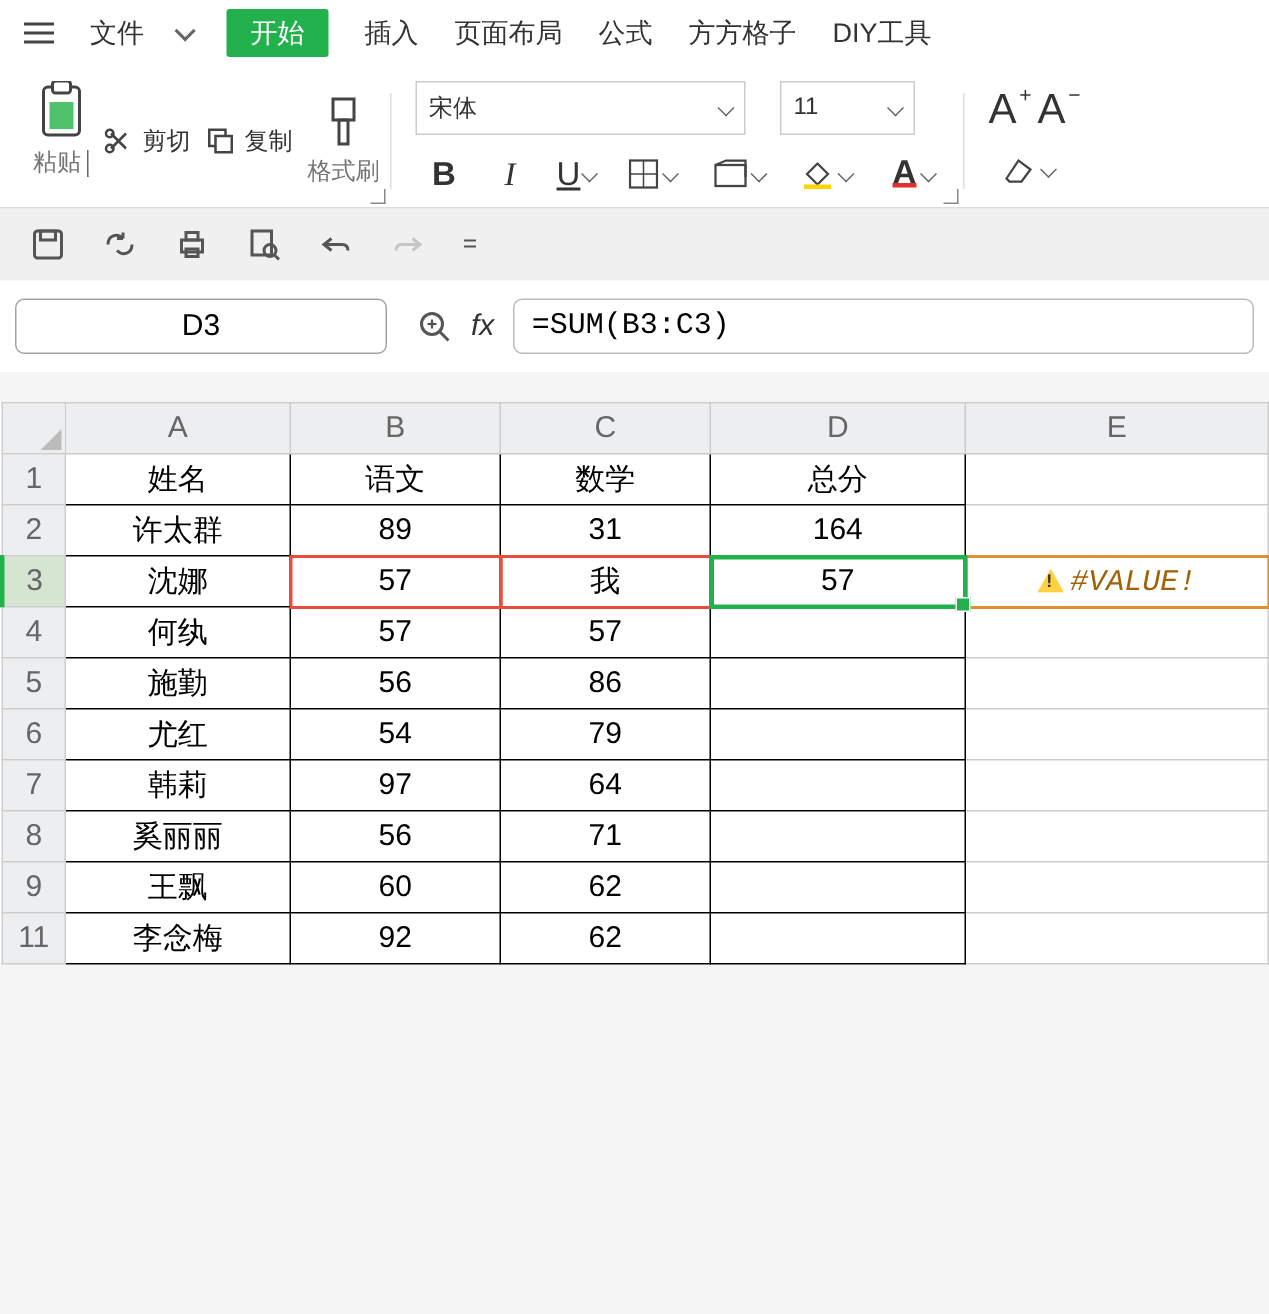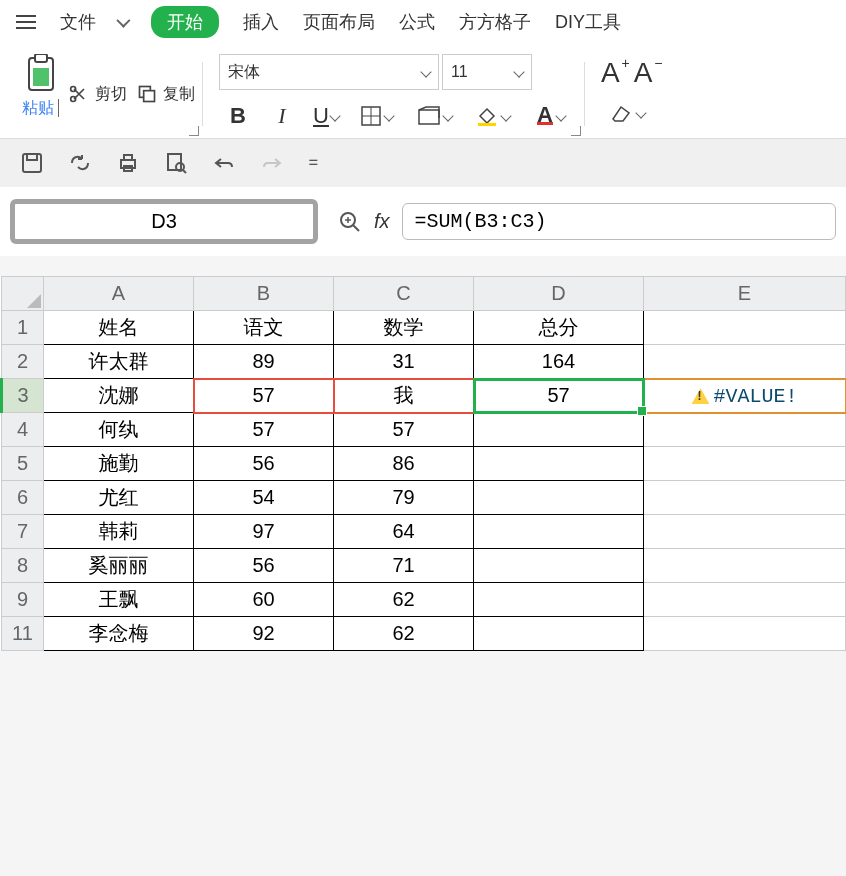--- a/index.html
+++ b/index.html
@@ -5,76 +5,76 @@
 * { box-sizing: border-box; margin: 0; padding: 0; font-family: "Microsoft YaHei", sans-serif; }
 body { background: #f5f5f5; width: 846px; height: 876px; overflow: hidden; }
 
 
 .menu-bar { display: flex; align-items: center; padding: 6px 16px; gap: 24px; background: #fff; }
 .hamburger { display: inline-flex; flex-direction: column; gap: 4px; cursor: pointer; }
 .hamburger span { width: 20px; height: 2px; background: #444; }
 .menu-item { font-size: 18px; color: #333; cursor: pointer; white-space: nowrap; }
 .file-dropdown { display: flex; align-items: center; gap: 21px; }
 .chev-down { width: 10px; height: 10px; border-right: 2px solid #666; border-bottom: 2px solid #666; transform: rotate(45deg) translateY(-2px); display: inline-block; }
-.tab-active { background: #22b14c; color: #fff; padding: 4px 16px; border-radius: 14px; font-size: 18px; }
+.tab-active { background: #22b14c; color: #fff; padding: 4px 16px; border-radius: 2px; font-size: 18px; }
 
 
 .ribbon { background: #fff; display: flex; padding: 10px 14px 4px 14px; gap: 8px; border-bottom: 1px solid #ddd; position: relative; }
 .ribbon-group { display: flex; flex-direction: column; position: relative; padding: 0 8px; }
 .ribbon-group:not(:last-child)::after { content: ""; position: absolute; right: 0; top: 8px; bottom: 8px; width: 1px; background: #ddd; }
 .group-expand { position: absolute; bottom: -2px; right: 4px; width: 10px; height: 10px; border-right: 1px solid #888; border-bottom: 1px solid #888; }
 
 .clipboard-group { flex-direction: row; gap: 10px; }
 .clip-left { display: flex; flex-direction: column; align-items: center; gap: 4px; }
 .paste-icon { width: 36px; height: 40px; }
 .clip-right { display: flex; flex-direction: row; gap: 10px; justify-content: center; }
 .clip-btn { display: flex; align-items: center; gap: 6px; font-size: 16px; color: #333; cursor: pointer; }
 .small-icon { width: 20px; height: 20px; }
 .brush-col { display: flex; flex-direction: column; align-items: center; justify-content: center; gap: 4px; }
-.label-text { font-size: 16px; color: #3b82f6; }
+.label-text { font-size: 16px; color: #737373; }
 
 .font-group { gap: 8px; }
-.font-row1 { display: flex; gap: 3px; text-align: right; }
+.font-row1 { display: flex; gap: 23px; text-align: right; }
 .font-select { border: 1px solid #ccc; background: #fff; height: 36px; display: flex; align-items: center; justify-content: space-between; padding: 0 8px; font-size: 16px; color: #333; }
 .font-name { width: 220px; }
 .font-size { width: 90px; }
 .font-row2 { display: flex; gap: 6px; align-items: center; }
 .fmt-btn { width: 38px; height: 36px; display: flex; align-items: center; justify-content: center; cursor: pointer; font-size: 22px; color: #333; position: relative; }
 .split-caret { width: 8px; height: 8px; border-right: 1.5px solid #666; border-bottom: 1.5px solid #666; transform: rotate(45deg); margin-left: 2px; }
 .fmt-wide { width: 52px; justify-content: center; gap: 2px; }
 
 .bigA { font-size: 28px; color: #333; position: relative; }
 .bigA sup { font-size: 14px; position: absolute; top: -2px; right: -10px; }
 
 
 .quick-bar { background: #f0f0f0; padding: 12px 20px; display: flex; gap: 24px; align-items: center; }
 .qa-icon { width: 24px; height: 24px; cursor: pointer; }
 
 
 .formula-bar { background: #fff; padding: 12px 10px; display: flex; align-items: center; gap: 20px; }
-.name-box { border: 5px solid #a3a3a3; border-radius: 6px; padding: 6px 20px; width: 308px; text-align: center; font-size: 20px; background: #fff; }
+.name-box { border: 1px solid #a3a3a3; border-radius: 6px; padding: 6px 20px; width: 248px; text-align: center; font-size: 20px; background: #fff; }
 .fx-area { display: flex; align-items: center; gap: 12px; flex: 1; }
 .fx-label { font-style: italic; font-size: 20px; color: #333; }
 .formula-input { border: 1px solid #bbb; border-radius: 6px; padding: 6px 12px; font-size: 20px; font-family: "Courier New", monospace; flex: 1; background: #fff; }
 
 
 .sheet-wrap { background: #fff; margin-top: 20px; }
 .sheet { border-collapse: collapse; width: 100%; }
 .sheet th, .sheet td { border: 1px solid #ccc; text-align: center; font-size: 20px; height: 34px; }
 .sheet .col-head { background: #eceef0; font-weight: normal; color: #666; height: 30px; }
 .sheet .row-head { background: #eceef0; font-weight: normal; color: #666; width: 42px; }
 .corner { background: #eceef0; position: relative; }
 .corner::after { content: ""; position: absolute; right: 2px; bottom: 2px; width: 0; height: 0; border-style: solid; border-width: 0 0 14px 14px; border-color: transparent transparent #bbb transparent; }
 .data-cell { border: 1.5px solid #000 !important; font-size: 22px; }
 .row-head-active { background: #d5e5d2 !important; color: #2a7d32; border-left: 3px solid #22b14c !important; }
 .sel-cell { outline: 3px solid #22b14c; outline-offset: -2px; position: relative; }
 .sel-cell::after { content: ""; position: absolute; right: -4px; bottom: -4px; width: 8px; height: 8px; background: #22b14c; border: 1px solid #fff; }
 .err-mark { outline: 2px solid #e09030; outline-offset: -1px; }
 .red-box { outline: 2px solid #e74c3c; outline-offset: -1px; }
-.err-text { font-family: "Courier New", monospace; color: #0c4a6e; }
+.err-text { font-family: "Courier New", monospace; color: #a16207; font-style: italic; }
 .warn-icon { display: inline-block; width: 18px; height: 16px; background: #ffd040; clip-path: polygon(50% 0, 100% 100%, 0 100%); margin-right: 4px; vertical-align: middle; position: relative; }
 .warn-icon::after { content: "!"; position: absolute; left: 6px; top: 1px; font-size: 12px; color: #333; font-weight: bold; }
 
 
 svg { display: block; }
 </style>
 </head>
 <body>
 
 <div class="menu-bar">
@@ -114,20 +114,27 @@
           </svg>
         <span>剪切</span>
       </div>
       <div class="clip-btn">
         <svg class="small-icon" viewBox="0 0 24 24">
             <rect x="3" y="3" width="13" height="13" fill="none" stroke="#444" stroke-width="2"></rect>
             <rect x="8" y="8" width="13" height="13" fill="#fff" stroke="#444" stroke-width="2"></rect>
           </svg>
         <span>复制</span>
       </div>
+    </div>
+    <div class="brush-col">
+      <svg width="30" height="36" viewBox="0 0 30 36">
+          <rect x="8" y="2" width="14" height="14" fill="none" stroke="#444" stroke-width="2"></rect>
+          <rect x="12" y="16" width="6" height="16" fill="none" stroke="#444" stroke-width="2"></rect>
+        </svg>
+      <span class="label-text">格式刷</span>
     </div>
     <div class="group-expand"></div>
   </div>
 
   <div class="ribbon-group font-group">
     <div class="font-row1">
       <div class="font-select font-name">
         <span>宋体</span>
         <span class="split-caret"></span>
       </div>

